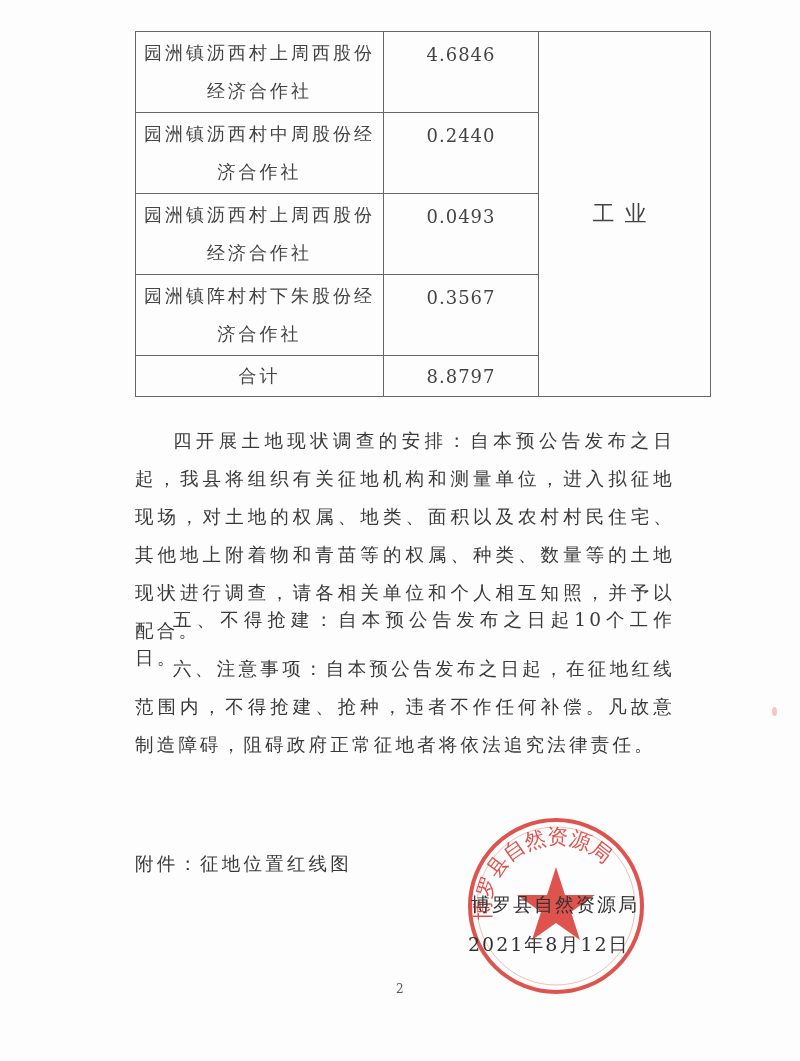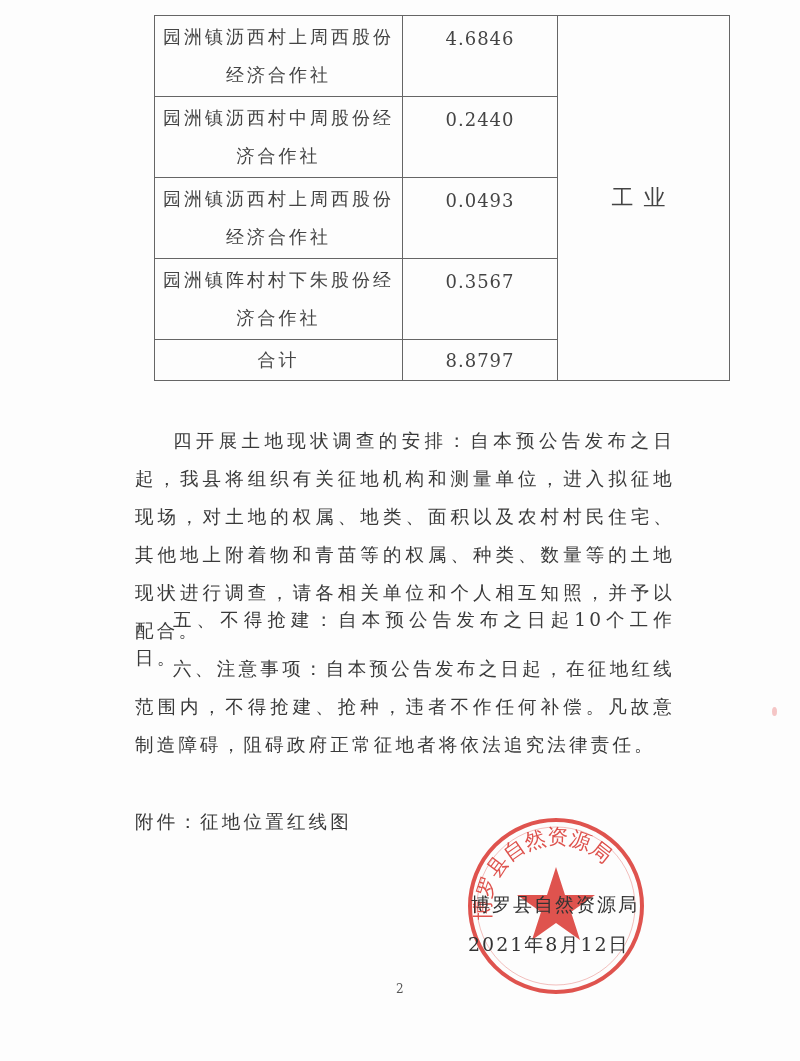--- a/index.html
+++ b/index.html
@@ -1,21 +1,21 @@
 <!DOCTYPE html>
 <html><head>
 <meta charset="utf-8">
 <style>
   html, body { margin: 0; padding: 0; background: #ffffff; }
   body { width: 800px; height: 1061px; position: relative; overflow: hidden;
          font-family: "DejaVu Serif", "Liberation Serif", serif; color: #333; }
   .page { position: absolute; left: 0; top: 0; width: 800px; height: 1061px; background: #fdfdfd; }
 
   
-  .tbl { position: absolute; left: 135px; top: 15px; border-collapse: collapse; margin-left: 19px; }
+  .tbl { position: absolute; left: 135px; top: 31px; border-collapse: collapse; }
   .tbl td { border: 1px solid #666; padding: 0; text-align: center; vertical-align: middle; font-size: 18px; color: #444; }
   .tbl td.name { width: 247px; height: 80px; line-height: 38px; letter-spacing: 3px; }
   .tbl td.area { width: 154px; vertical-align: top; padding-top: 12px; font-size: 18px; letter-spacing: 1px; }
   .tbl td.use { width: 171px; font-size: 22px; letter-spacing: 10px; }
   .tbl tr.total td { height: 40px; }
   .tbl tr.total td.area { vertical-align: middle; padding-top: 0; }
 
   
   .para { position: absolute; left: 135px; width: 540px; font-size: 18.5px; line-height: 38px; letter-spacing: 3.2px; color: #3a3a3a; text-align: justify; }
   .indent { text-indent: 38px; }
@@ -53,21 +53,21 @@
       <td class="name" style="height:40px;line-height:40px;">合计</td>
       <td class="area">8.8797</td>
     </tr>
   </tbody>
     </table>
 
   <div class="para indent" style="top:422px;">四开展土地现状调查的安排：自本预公告发布之日起，我县将组织有关征地机构和测量单位，进入拟征地现场，对土地的权属、地类、面积以及农村村民住宅、其他地上附着物和青苗等的权属、种类、数量等的土地现状进行调查，请各相关单位和个人相互知照，并予以配合。</div>
   <div class="para indent" style="top:601px;">五、不得抢建：自本预公告发布之日起10个工作日。</div>
   <div class="para indent" style="top:650px;">六、注意事项：自本预公告发布之日起，在征地红线范围内，不得抢建、抢种，违者不作任何补偿。凡故意制造障碍，阻碍政府正常征地者将依法追究法律责任。</div>
 
-  <div class="para" style="top:803px;">附件：征地位置红线图</div>
+  <div class="para" style="top:845px;">附件：征地位置红线图</div>
 
   <svg class="stamp" viewBox="0 0 182 182">
     <circle cx="91" cy="91" r="86" fill="none" stroke="#d9352f" stroke-width="4" opacity="0.85"></circle>
     <circle cx="91" cy="91" r="79" fill="none" stroke="#d9352f" stroke-width="0.8" opacity="0.4"></circle>
     <polygon points="91,52 100,80 130,80 106,97 115,125 91,108 67,125 76,97 52,80 82,80" fill="#d9352f" opacity="0.85"></polygon>
     <defs>
         <path id="arc" d="M 30,120 A 66,66 0 1,1 152,120"></path>
       </defs>
     <text font-size="21" fill="#d9352f" opacity="0.85" font-family="DejaVu Sans, sans-serif">
       <textPath href="#arc" startOffset="6%">博罗县自然资源局</textPath>

